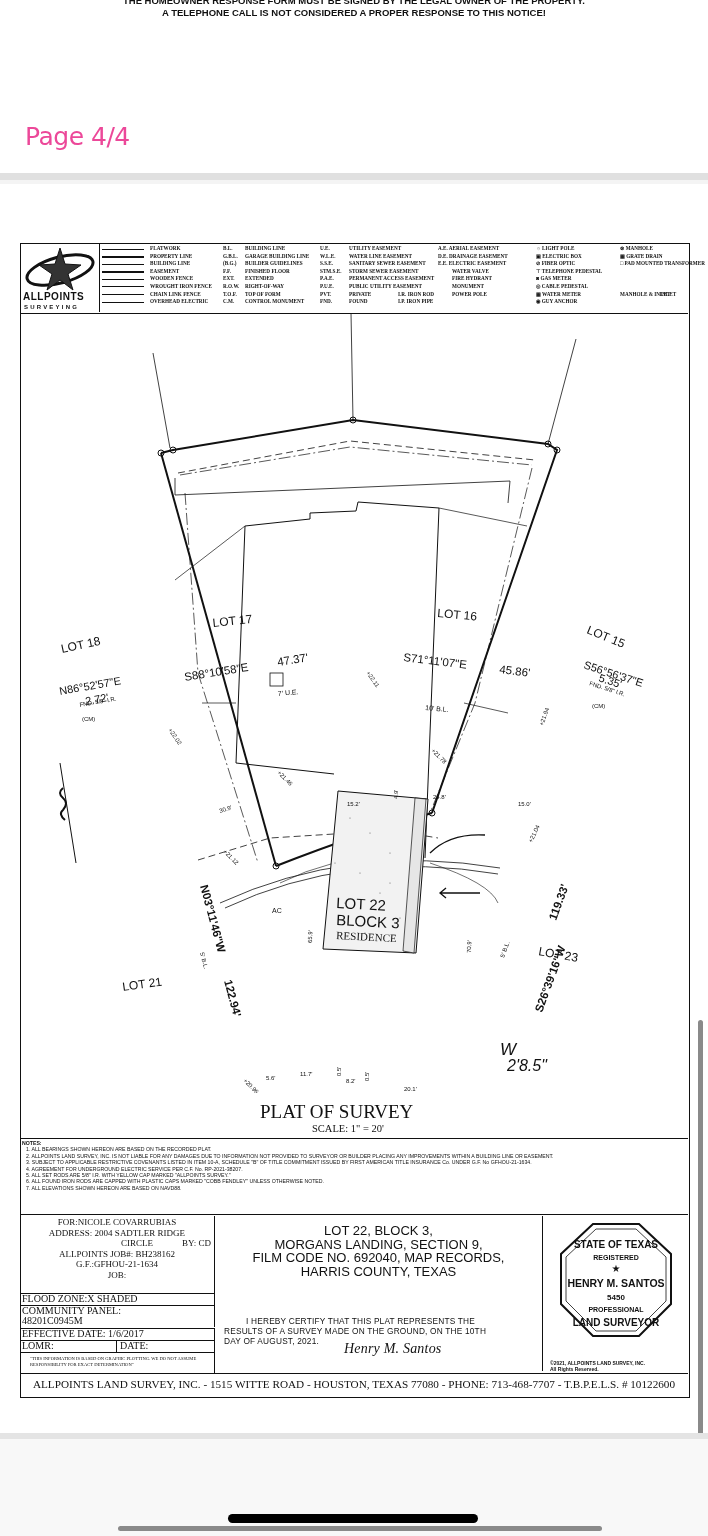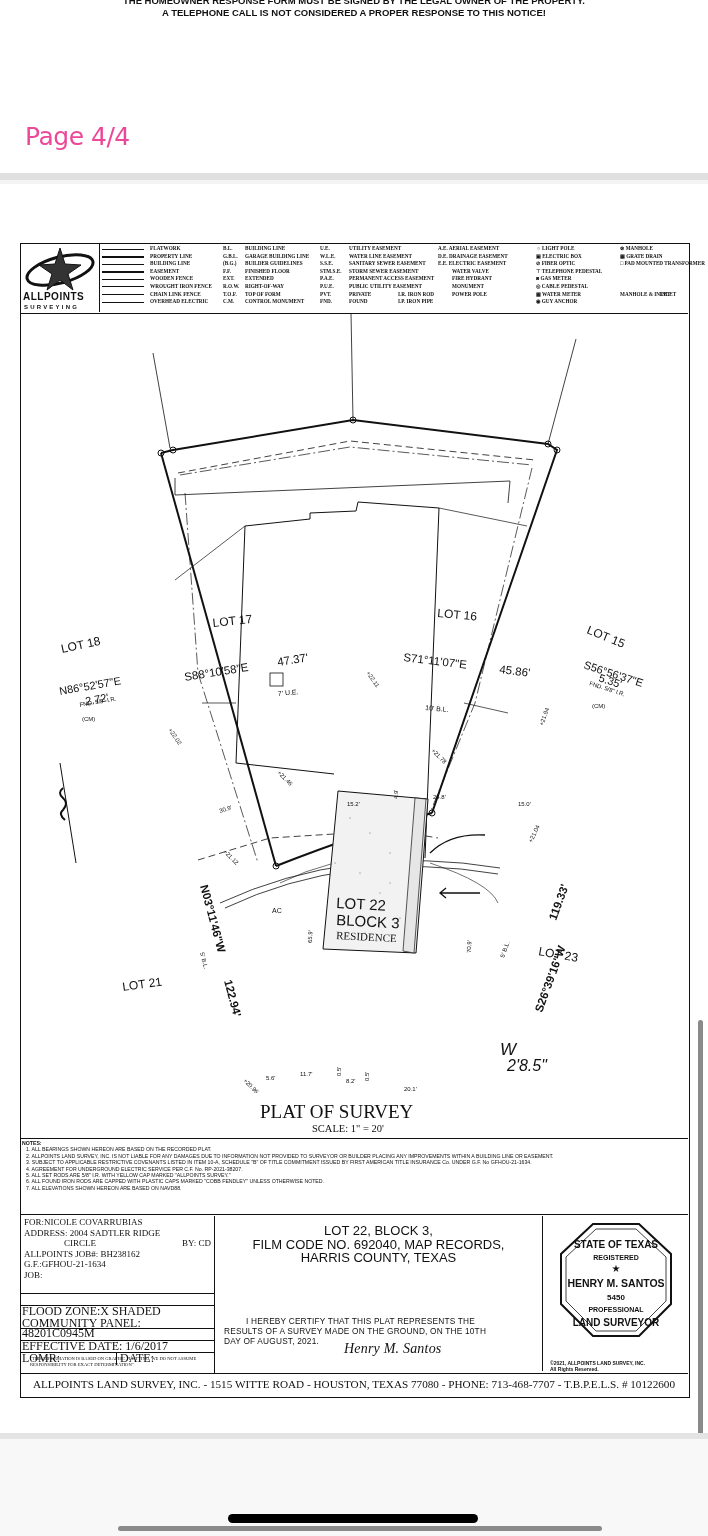--- a/index.html
+++ b/index.html
@@ -22,23 +22,23 @@
   .lg-sym div::after { content:""; position:absolute; left:2px; right:2px; top:3.5px; border-top:1px solid #111; }
   .lg-sym div.thick::after { border-top:2px solid #111; top:3px; }
   .plat-svg { position:absolute; left:0; top:70px; }
   .tx { font-family:"Liberation Sans", sans-serif; fill:#111; }
   .serif { font-family:"Liberation Serif", serif; fill:#111; }
   .plat-title { position:absolute; left:240px; top:858px; font-family:"Liberation Serif", serif; font-size:19px; }
   .plat-scale { position:absolute; left:292px; top:880px; font-family:"Liberation Serif", serif; font-size:10.5px; }
   .notes { position:absolute; left:0; top:895px; width:668px; height:77px; border-top:1.5px solid #111; border-bottom:1.5px solid #111; font-size:5.2px; line-height:6.4px; font-family:"Liberation Sans", sans-serif; padding:1px 2px; box-sizing:border-box; }
   .notes .nh { font-weight:bold; }
   .notes .ni { padding-left:4px; }
-  .info { position:absolute; left:0; top:973px; width:195px; height:91px; border-right:1.5px solid #111; font-family:"Liberation Serif", serif; font-size:9px; line-height:10.5px; padding:1px 4px; box-sizing:border-box; }
+  .info { position:absolute; left:0; top:973px; width:195px; height:91px; border-right:1.5px solid #111; font-family:"Liberation Serif", serif; font-size:9px; line-height:10.5px; padding:1px 4px; box-sizing:border-box;text-align:center; }
   .info .by { position:absolute; right:3px; top:22px; }
-  .flood { position:absolute; left:0; width:195px; border-right:1.5px solid #111; font-family:"Liberation Serif", serif; font-size:12px; line-height:10px; padding:12px 2px; box-sizing:border-box; border-top:1.5px solid #111; }
+  .flood { position:absolute; left:0; width:195px; border-right:1.5px solid #111; font-family:"Liberation Serif", serif; font-size:10px; line-height:10px; padding:0 2px; box-sizing:border-box; border-top:1.5px solid #111; }
   .legal { position:absolute; left:197px; top:973px; width:323px; text-align:center; font-family:"Liberation Sans", sans-serif; font-size:13px; line-height:13.5px; padding-top:8px; }
   .cert { position:absolute; left:204px; top:1073px; width:320px; font-size:8.3px; line-height:10px; font-family:"Liberation Sans", sans-serif; letter-spacing:0.2px; }
   .cert .c1 { padding-left:22px; }
   .seal-box { position:absolute; left:522px; top:973px; width:146px; height:155px; border-left:1.5px solid #111; }
   .copy { position:absolute; left:530px; top:1117px; font-size:5px; line-height:6px; font-weight:bold; }
   .footer { position:absolute; left:0; top:1130px; width:668px; height:23px; border-top:1.5px solid #111; text-align:center; font-family:"Liberation Serif", serif; font-size:11.2px; line-height:20px; white-space:nowrap; }
   .bottom-sep { position:absolute; left:0; top:1433px; width:708px; height:6px; background:#e4e4e4; }
   .bottom-area { position:absolute; left:0; top:1439px; width:708px; height:97px; background:#f8f8f8; }
   .home-ind { position:absolute; left:228px; top:1514px; width:250px; height:9px; background:#000; border-radius:5px; }
   .hscroll { position:absolute; left:118px; top:1526px; width:484px; height:5px; background:#8a8a8a; border-radius:3px; }
@@ -336,20 +336,21 @@
   </div>
   <div class="flood" style="top:1085px;height:12px;">EFFECTIVE DATE: 1/6/2017</div>
   <div class="flood" style="top:1097px;height:12px;">
     <span>LOMR:</span>
     <span style="position:absolute;left:96px;border-left:1px solid #111;padding-left:3px;height:12px;">DATE:</span>
   </div>
   <div class="flood" style="top:1109px;height:21px;font-size:4.6px;line-height:6px;padding:3px 10px;">"THIS INFORMATION IS BASED ON GRAPHIC PLOTTING. WE DO NOT ASSUME RESPONSIBILITY FOR EXACT DETERMINATION"</div>
 
   <div class="legal">
     <div>LOT 22, BLOCK 3,</div>
+    <div>MORGANS LANDING, SECTION 9,</div>
     <div>FILM CODE NO. 692040, MAP RECORDS,</div>
     <div>HARRIS COUNTY, TEXAS</div>
   </div>
   <div class="cert">
     <div class="c1">I HEREBY CERTIFY THAT THIS PLAT REPRESENTS THE</div>
     <div>RESULTS OF A SURVEY MADE ON THE GROUND, ON THE 10TH</div>
     <div>DAY OF AUGUST, 2021.</div>
     <div style="font-family:'Liberation Serif',serif;font-style:italic;font-size:14px;padding-left:120px;margin-top:-2px;">Henry M. Santos</div>
   </div>
 

